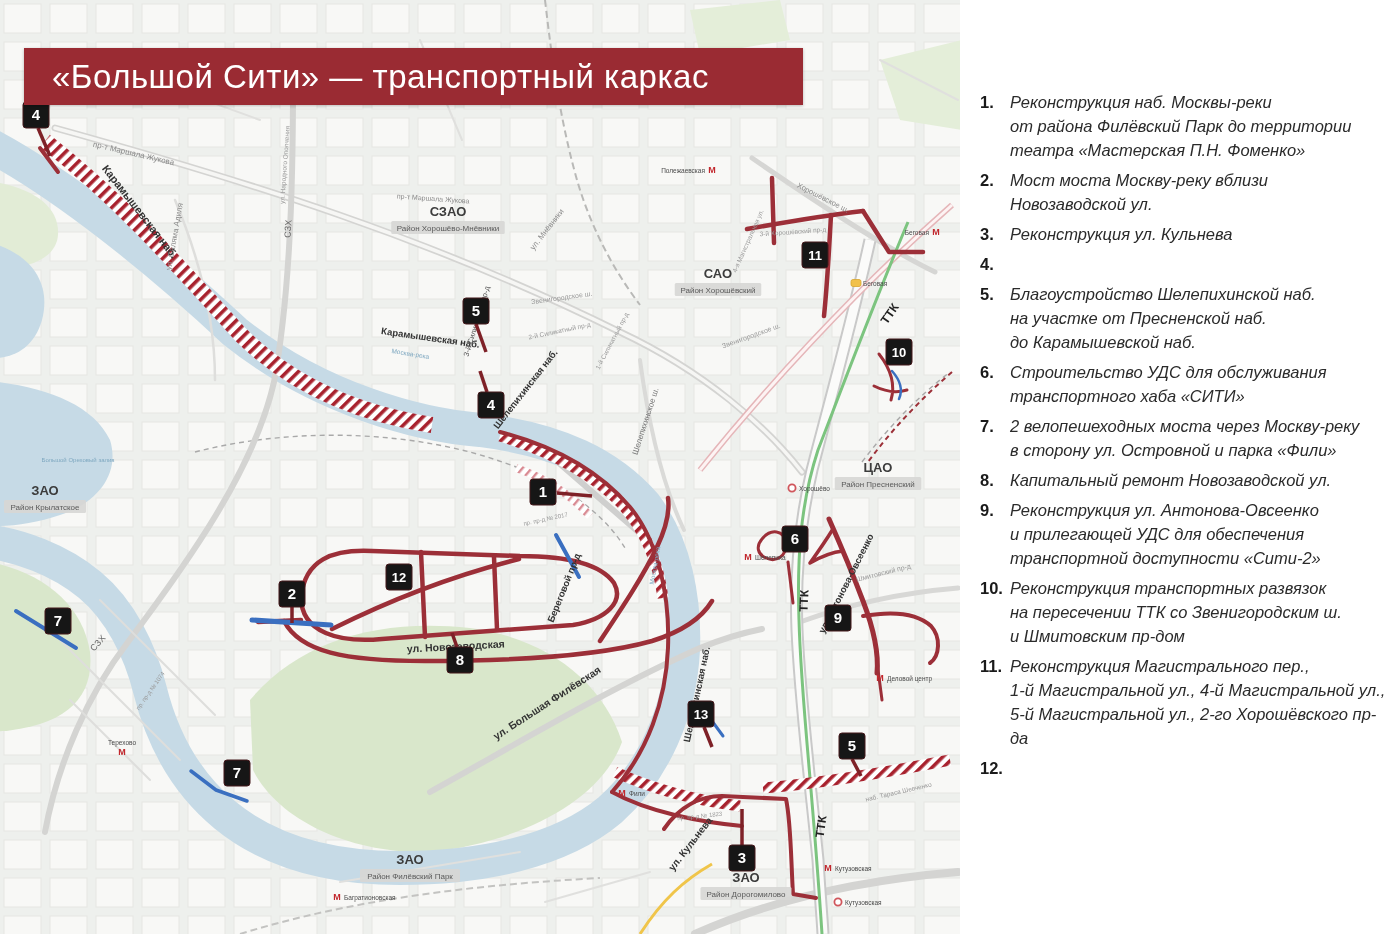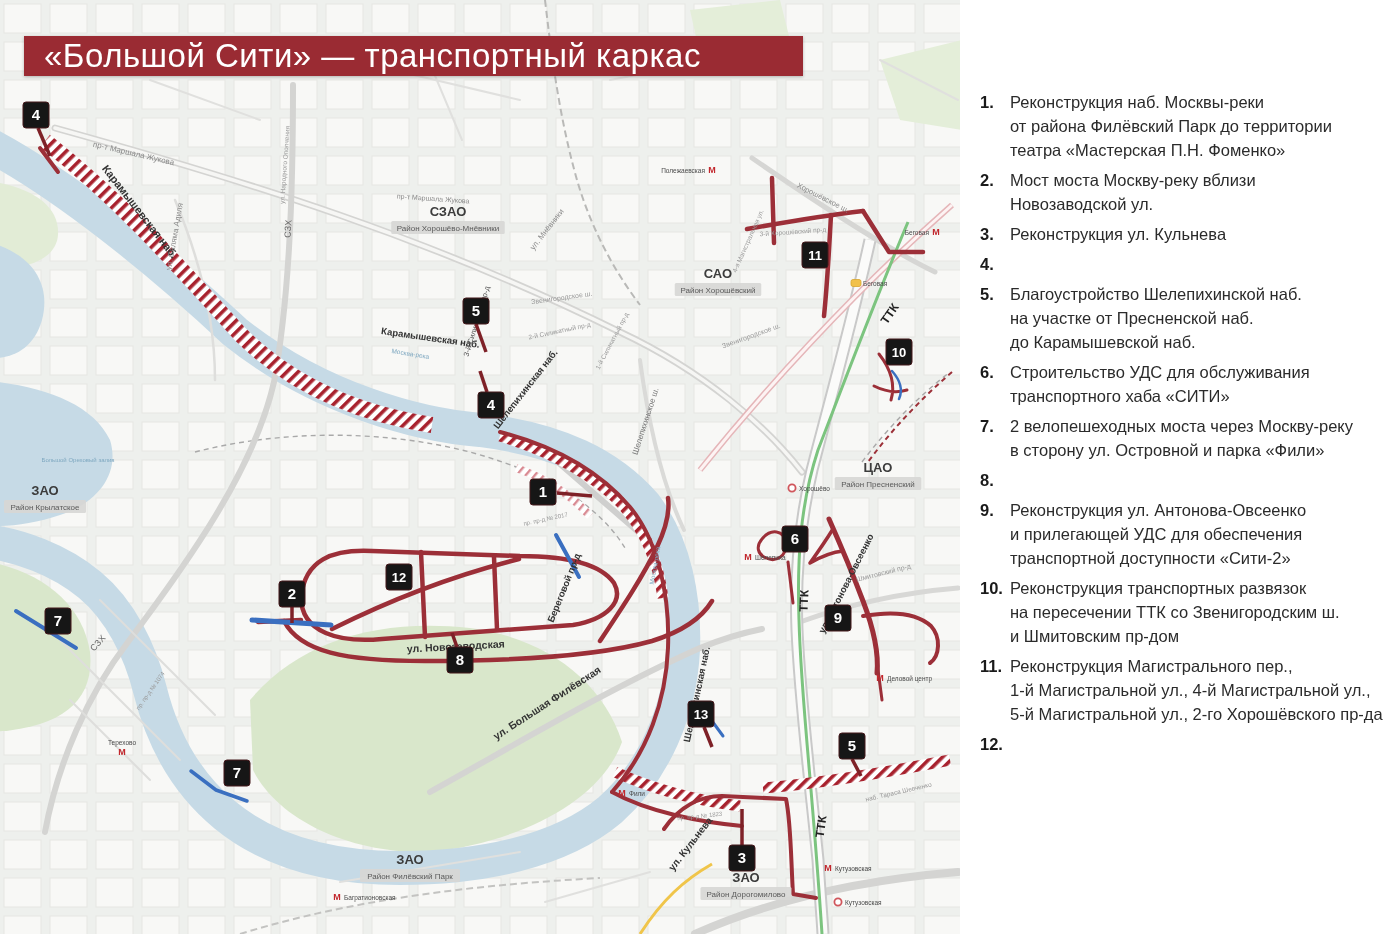--- a/index.html
+++ b/index.html
@@ -1,35 +1,35 @@
 <!DOCTYPE html>
 <html><head>
 <meta charset="utf-8">
 <style>
   * { margin:0; padding:0; box-sizing:border-box; }
   html,body { width:1400px; height:934px; font-family:"Liberation Sans", sans-serif; background:#fff; }
   .stage { position:relative; width:1400px; height:934px; overflow:hidden; background:#fff; }
   #map-svg { position:absolute; left:0; top:0; }
 
   .title-banner {
-    position:absolute; left:24px; top:36px; width:779px; height:40px;
+    position:absolute; left:24px; top:48px; width:779px; height:57px;
     background:#9a2b33; color:#fff; display:flex; align-items:center;
-    padding-left:20px; font-size:33px; letter-spacing:.5px;
+    padding-left:28px; font-size:33px; letter-spacing:.5px;
     box-shadow:0 1px 3px rgba(0,0,0,.25);
   }
   .logos { position:absolute; right:12px; top:13px; display:flex; gap:8px; }
 
   .legend {
     position:absolute; left:960px; top:0; width:440px; height:934px;
     background:#fff; padding:90px 14px 0 20px;
     display:flex; flex-direction:column; gap:6px;
   }
   .legend-item { display:flex; font-size:16.5px; line-height:24px; color:#2b2b2b; }
   .legend-item .num { flex:0 0 30px; font-weight:bold; color:#1a1a1a; }
-  .legend-item .txt { white-space:pre-line; }
+  .legend-item .txt { white-space:pre-line;font-style:italic; }
 
   text { font-family:"Liberation Sans", sans-serif; }
 </style>
 </head>
 <body>
 
 <div class="stage">
 
   <svg id="map-svg" width="962" height="934" viewBox="0 0 962 934">
     <defs>
@@ -395,20 +395,21 @@
         <span class="txt">Строительство УДС для обслуживания
 транспортного хаба «СИТИ»</span>
       </div>
       <div class="legend-item">
         <span class="num">7.</span>
         <span class="txt">2 велопешеходных моста через Москву-реку
 в сторону ул. Островной и парка «Фили»</span>
       </div>
       <div class="legend-item">
         <span class="num">8.</span>
+        <span class="txt">Капитальный ремонт Новозаводской ул.</span>
       </div>
       <div class="legend-item">
         <span class="num">9.</span>
         <span class="txt">Реконструкция ул. Антонова-Овсеенко
 и прилегающей УДС для обеспечения
 транспортной доступности «Сити-2»</span>
       </div>
       <div class="legend-item">
         <span class="num">10.</span>
         <span class="txt">Реконструкция транспортных развязок

